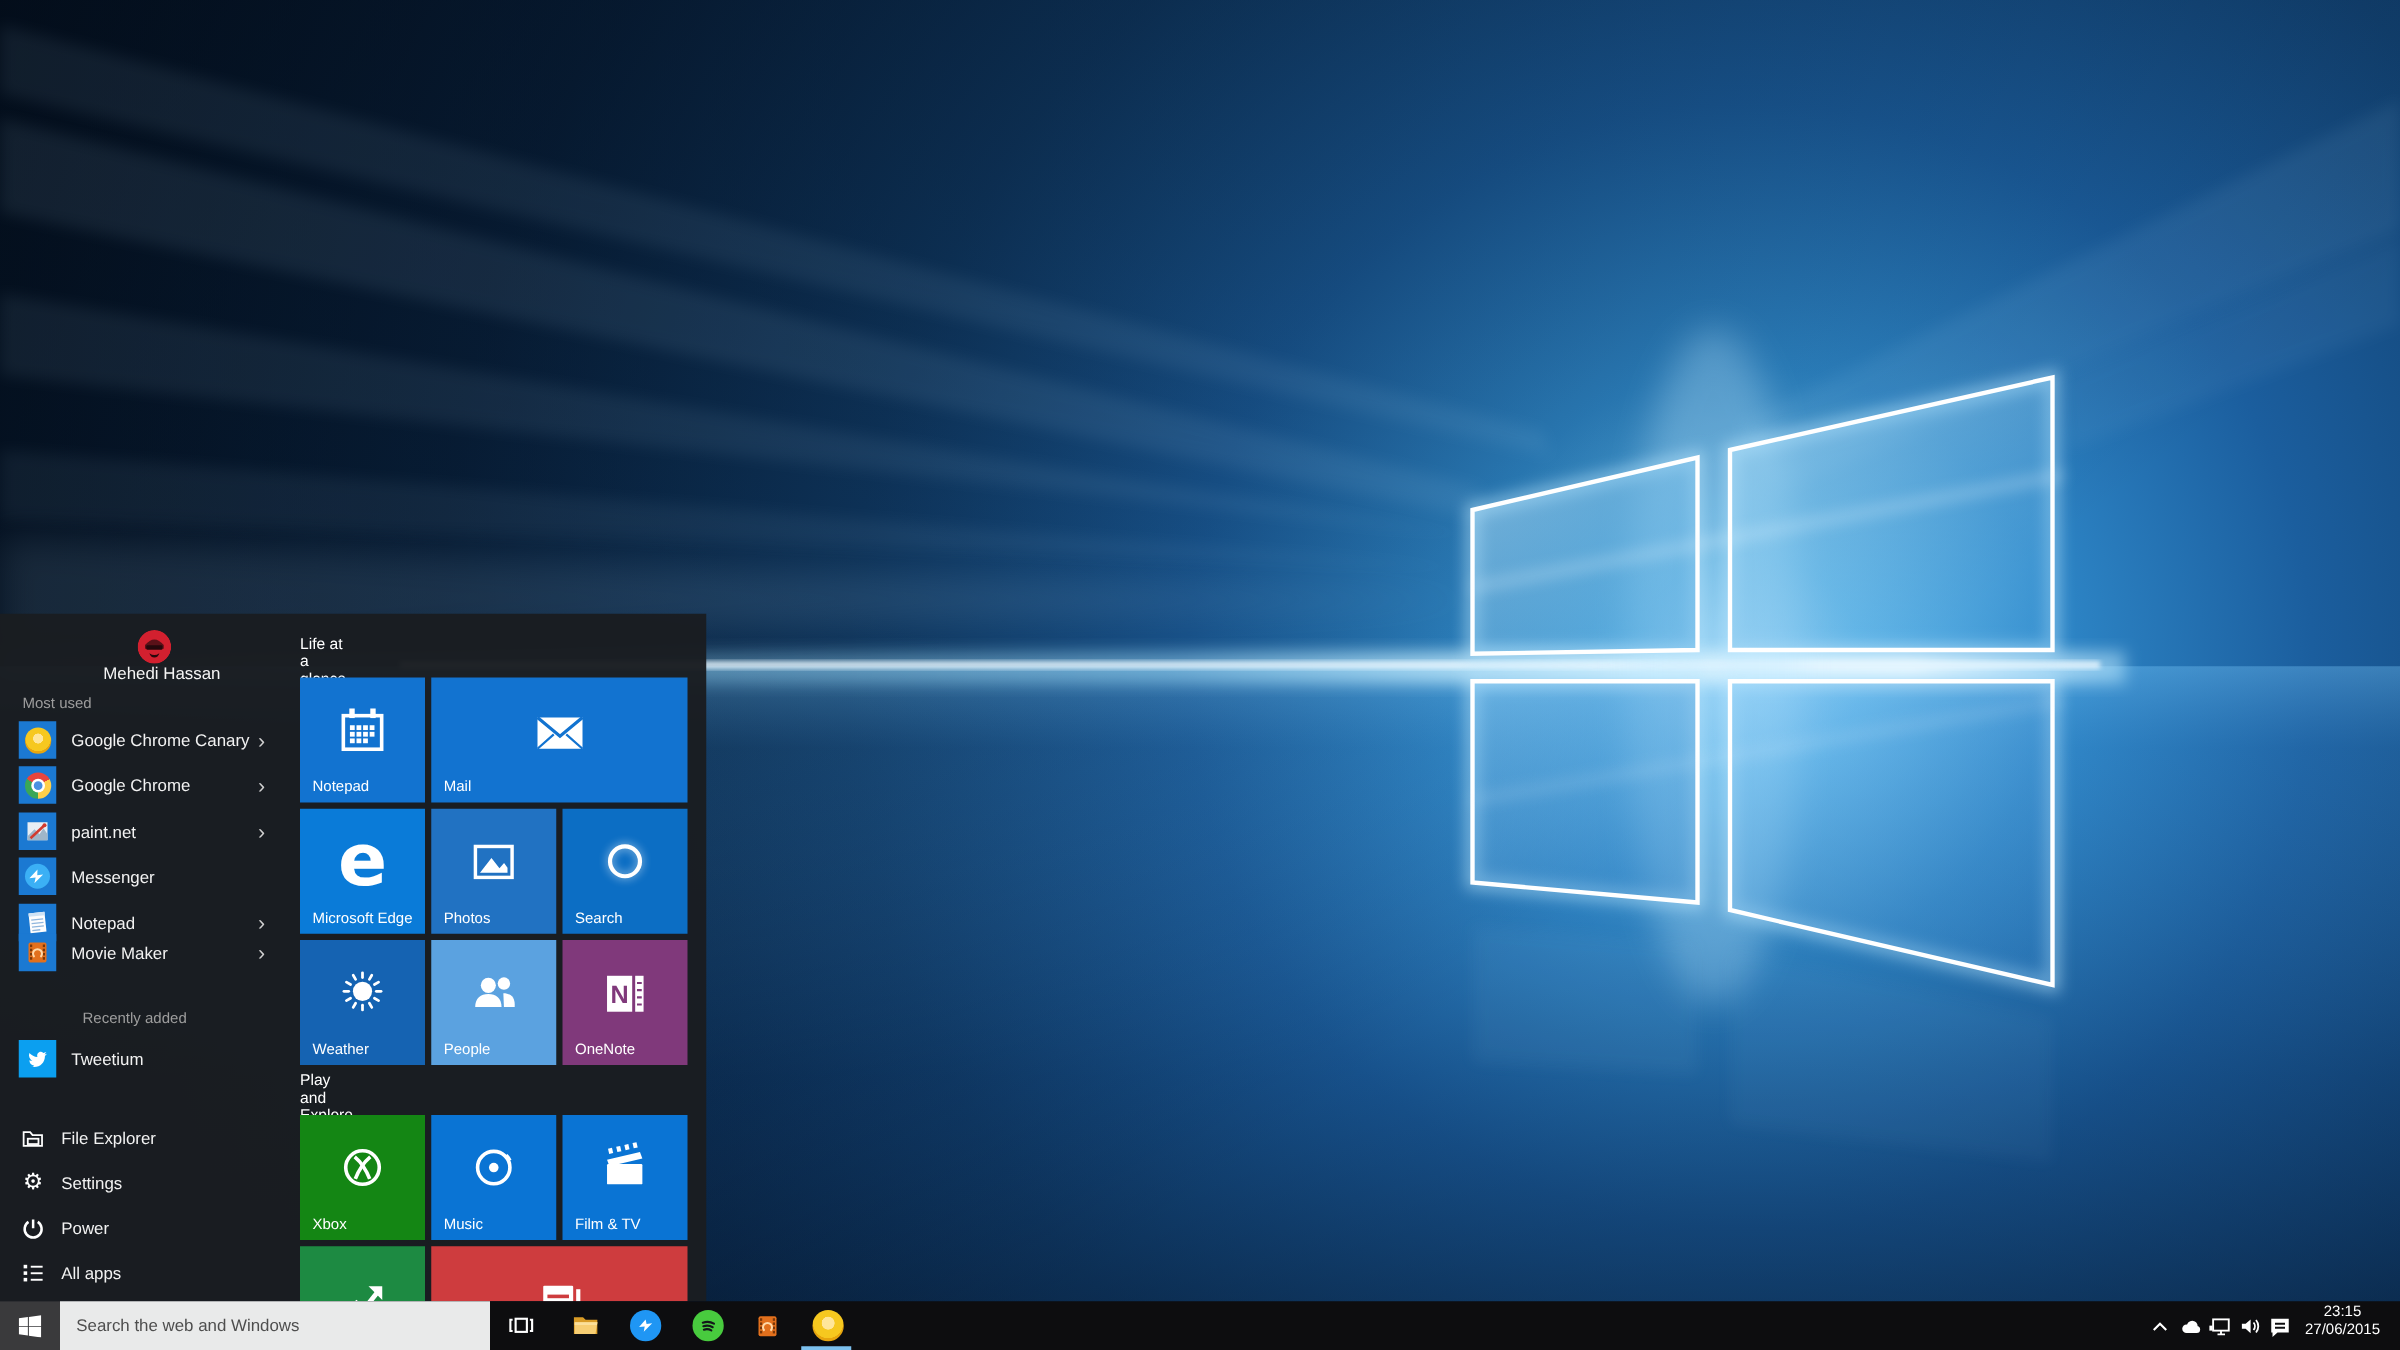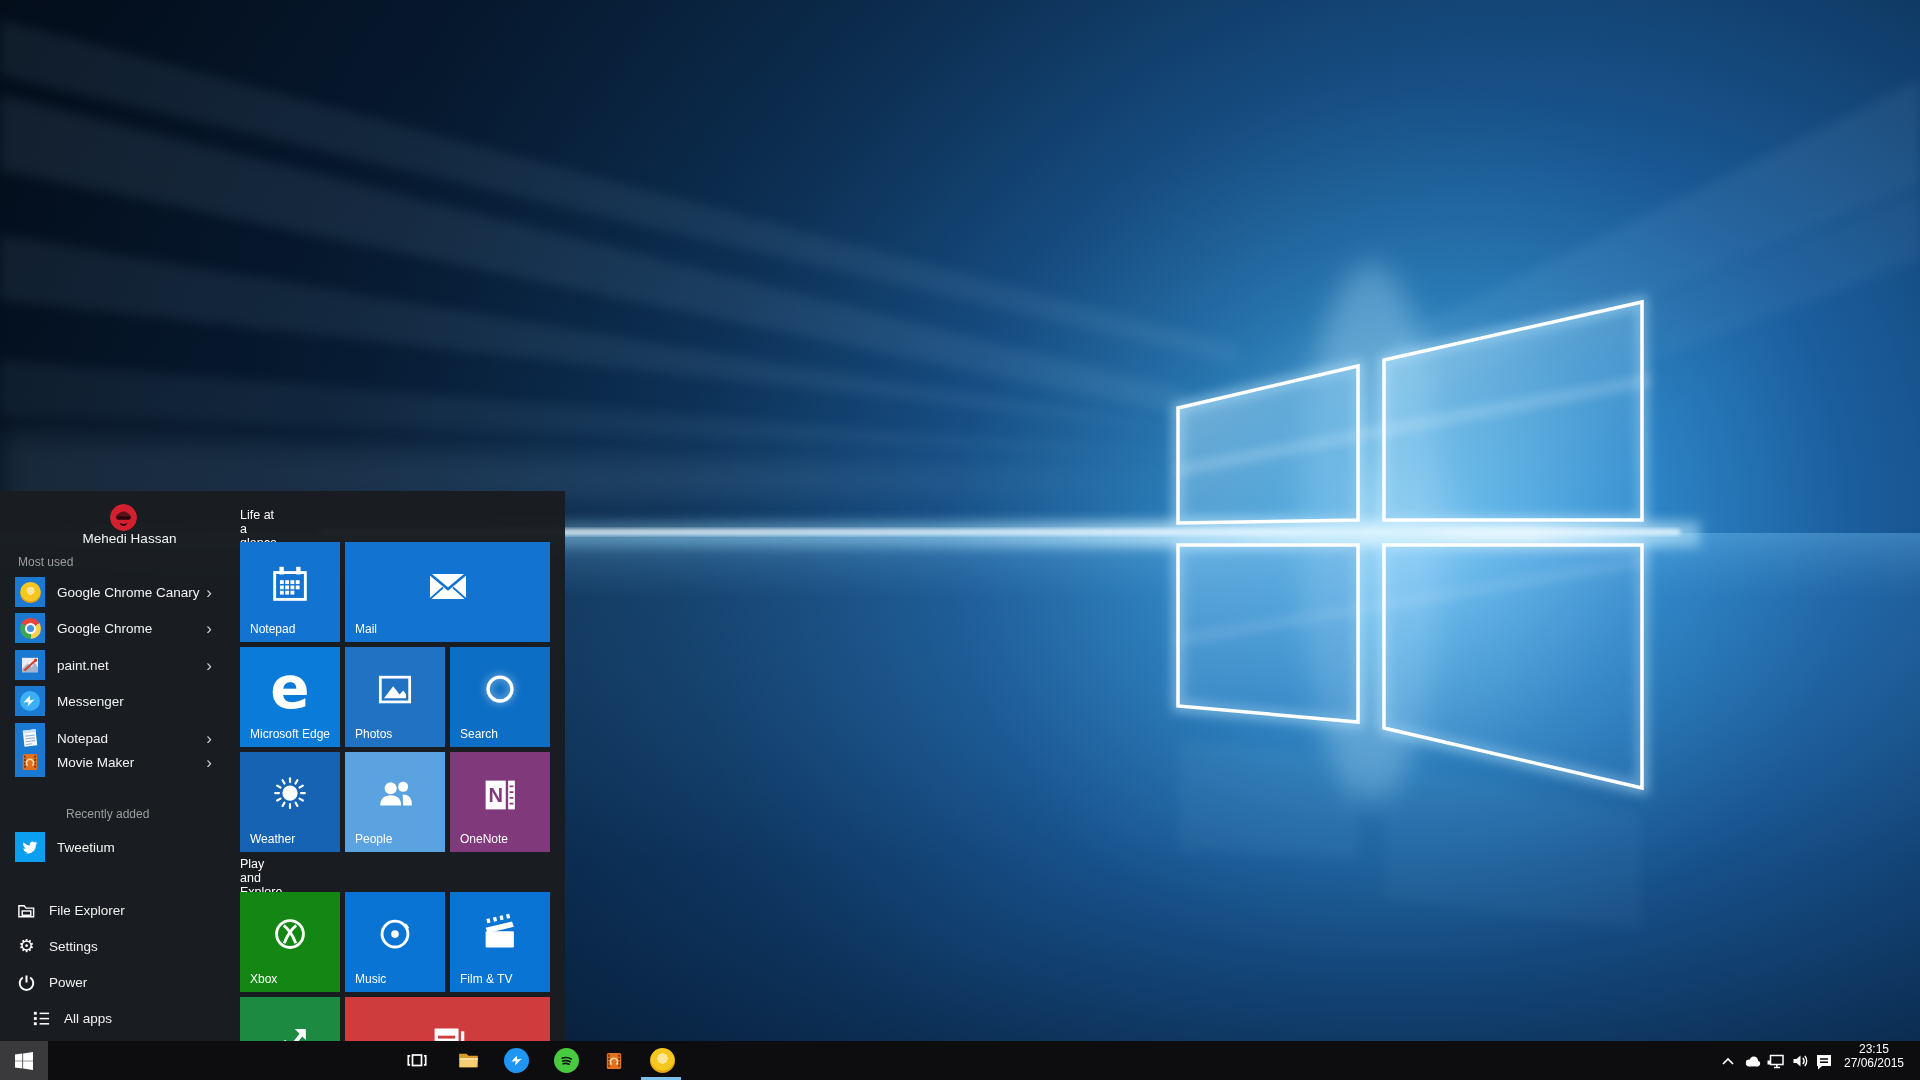--- a/index.html
+++ b/index.html
@@ -274,21 +274,21 @@
       </div>
       <div class="row sys" style="top:475px;">
         <span class="s-icon">
           <svg width="19" height="19" viewBox="0 0 19 19" fill="none" stroke="#fff" stroke-width="2">
             <path d="M9.5,2.5 v7"></path>
             <path d="M5.8,4.5 a6.8,6.8 0 1 0 7.4,0"></path>
           </svg>
         </span>
         <span class="mi-label">Power</span>
       </div>
-      <div class="row sys" style="top:511px;margin-left:15px;">
+      <div class="row sys" style="top:511px;">
         <span class="s-icon">
           <svg width="19" height="19" viewBox="0 0 20 20" fill="#fff">
             <rect x="2" y="3" width="3" height="3"></rect>
               <rect x="2" y="8.5" width="3" height="3"></rect>
               <rect x="2" y="14" width="3" height="3"></rect>
             <rect x="8" y="3.8" width="10" height="1.6"></rect>
               <rect x="8" y="9.3" width="10" height="1.6"></rect>
               <rect x="8" y="14.8" width="10" height="1.6"></rect>
           </svg>
         </span>
@@ -489,20 +489,23 @@
   <div class="taskbar">
     <div class="start-btn">
       <svg width="18" height="18" viewBox="0 0 18 18" fill="#fff">
         <polygon points="0,2.6 7.3,1.6 7.3,8.7 0,8.7"></polygon>
         <polygon points="8.1,1.5 18,0.1 18,8.7 8.1,8.7"></polygon>
         <polygon points="0,9.3 7.3,9.3 7.3,16.4 0,15.4"></polygon>
         <polygon points="8.1,9.3 18,9.3 18,17.9 8.1,16.5"></polygon>
       </svg>
     </div>
 
+    <div class="tb-search">
+      <input type="text" placeholder="Search the web and Windows" style="">
+    </div>
 
     <div class="tb-btn" style="left:394px;">
       <svg width="22" height="21" viewBox="0 0 21 21" fill="none" stroke="#fff" stroke-width="1.7">
         <rect x="6" y="5" width="9" height="10.5"></rect>
         <path d="M3.6,5.8 h-1.8 v9 h1.8"></path>
         <path d="M17.4,5.8 h1.8 v9 h-1.8"></path>
       </svg>
     </div>
 
     <div class="tb-btn" style="left:445px;">

